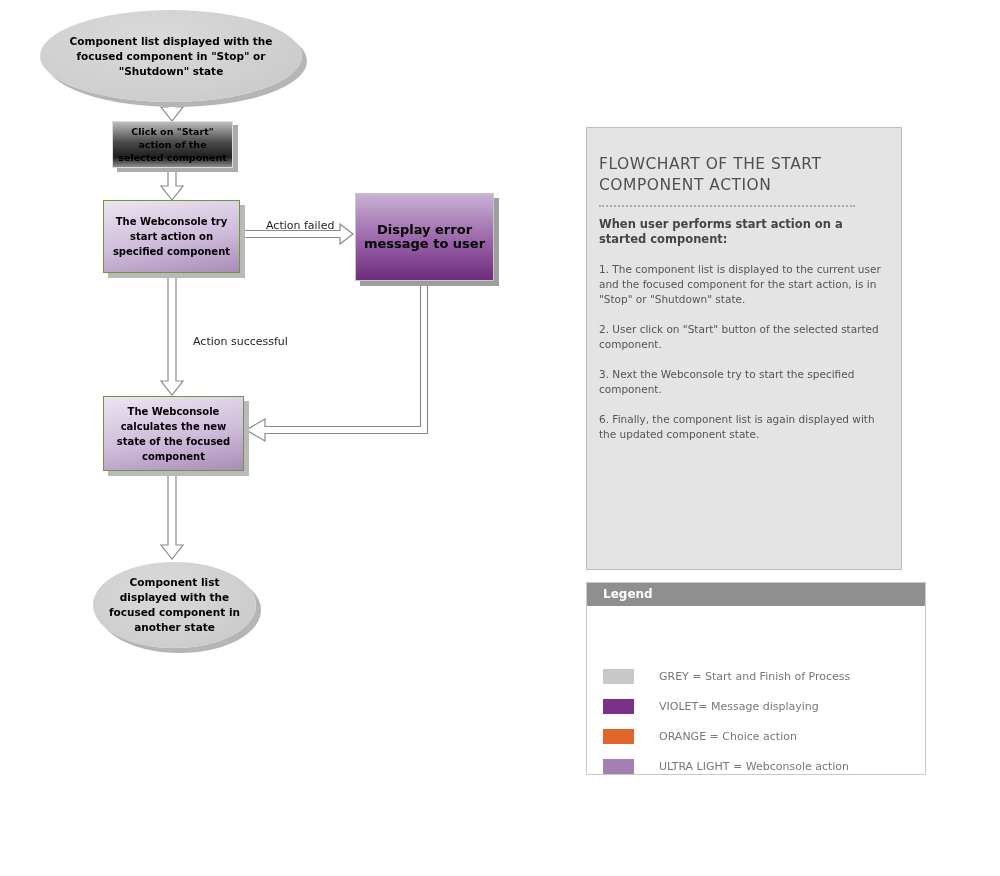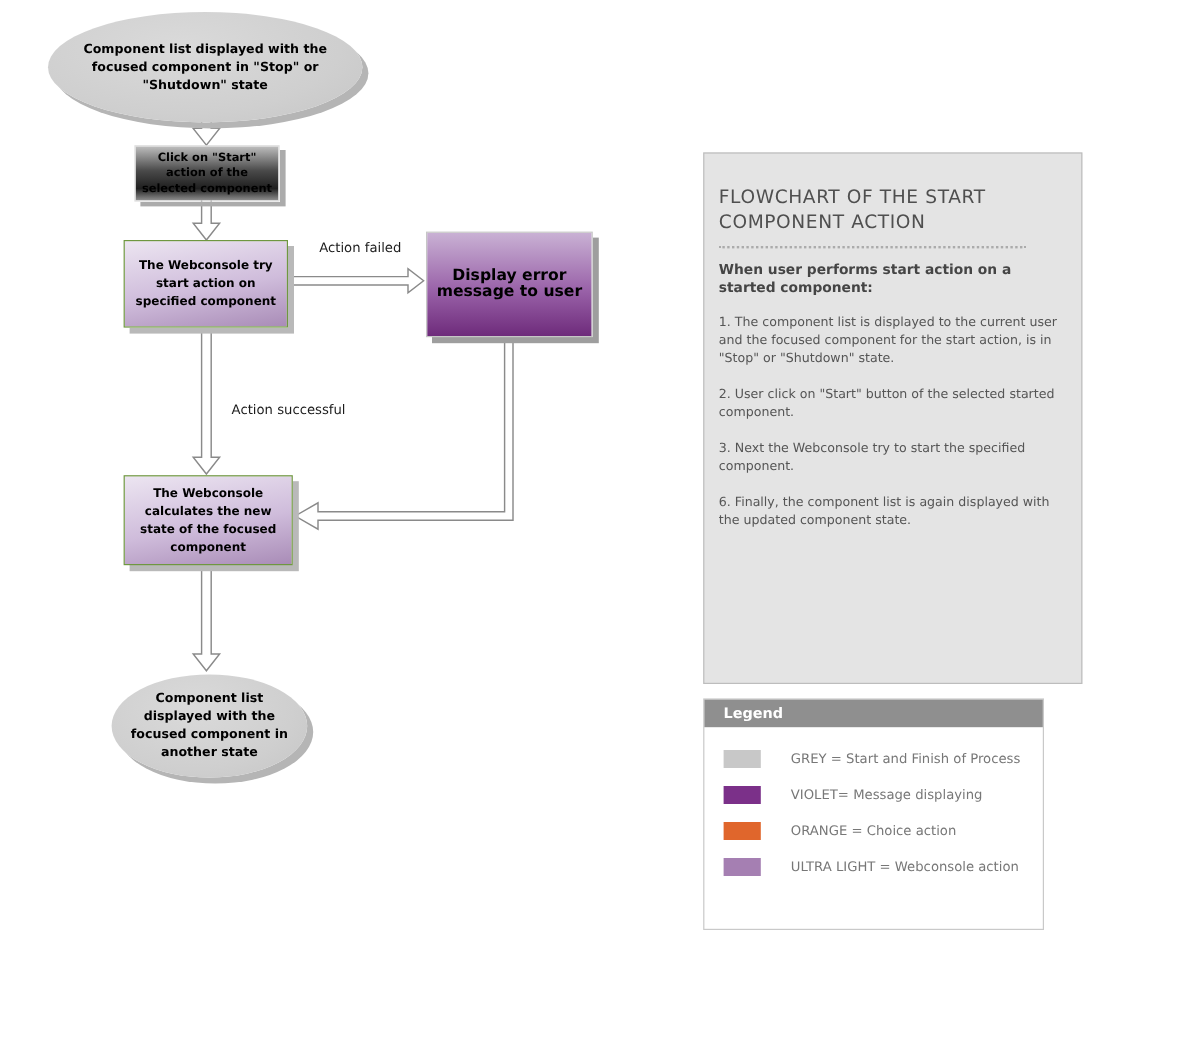--- a/index.html
+++ b/index.html
@@ -30,37 +30,37 @@
                box-shadow:5px 5px 0 #b9b9b9; font-size:10px; line-height:15px; }
   .box-try  { left:103px; top:200px; width:137px; height:73px; padding:0 7px; }
   .box-calc { left:103px; top:396px; width:141px; height:75px; padding:0 6px; }
 
   .box-violet { left:355px; top:193px; width:139px; height:88px;
                 border:1px solid #c6c6c6;
                 background:linear-gradient(to bottom, #c9b1d4 0%, #9a63a9 55%, #6e2b7b 100%);
                 box-shadow:5px 5px 0 #9e9e9e; font-size:13px; line-height:14px; padding:0 3px; }
 
   .edge-label { position:absolute; z-index:3; font-size:11px; color:#1c1c1c; white-space:nowrap; }
-  .label-failed  { left:266px; top:200px; }
+  .label-failed  { left:266px; top:219px; }
   .label-success { left:193px; top:335px; }
 
   
   .info-panel { position:absolute; left:586px; top:127px; width:316px; height:443px;
                 background:#e4e4e4; border:1px solid #bdbdbd; padding:12px 12px; }
   .info-title { font-size:15.5px; letter-spacing:.5px; color:#4f4f4f; line-height:21px; margin-top:14px; }
   .info-dots  { width:256px; border-bottom:2px dotted #ababab; margin:9px 0 10px 0; }
   .info-sub   { font-size:11.5px; font-weight:bold; color:#454545; line-height:15px; margin-bottom:15px; }
   .info-step  { font-size:10.5px; color:#555; line-height:15px; margin-bottom:15px; }
 
   
-  .legend-panel { position:absolute; left:586px; top:582px; width:284px; height:193px;
+  .legend-panel { position:absolute; left:586px; top:582px; width:340px; height:193px;
                   background:#ffffff; border:1px solid #c9c9c9; }
   .legend-header { height:23px; background:#8f8f8f; color:#ffffff; font-weight:bold;
                    font-size:12px; line-height:23px; padding-left:16px; }
-  .legend-body { padding:11px 16px 0 16px; }
+  .legend-body { padding:11px 16px 0 16px;margin-top:44px; }
   .legend-row  { display:flex; align-items:center; height:30px; }
   .legend-swatch { width:31px; height:15px; flex:0 0 31px; }
   .legend-label  { font-size:11px; color:#777; margin-left:25px; white-space:nowrap; }
 </style>
 </head>
 <body>
 
 <div id="stage">
 
   <svg id="arrows" width="1000" height="876" viewBox="0 0 1000 876">

